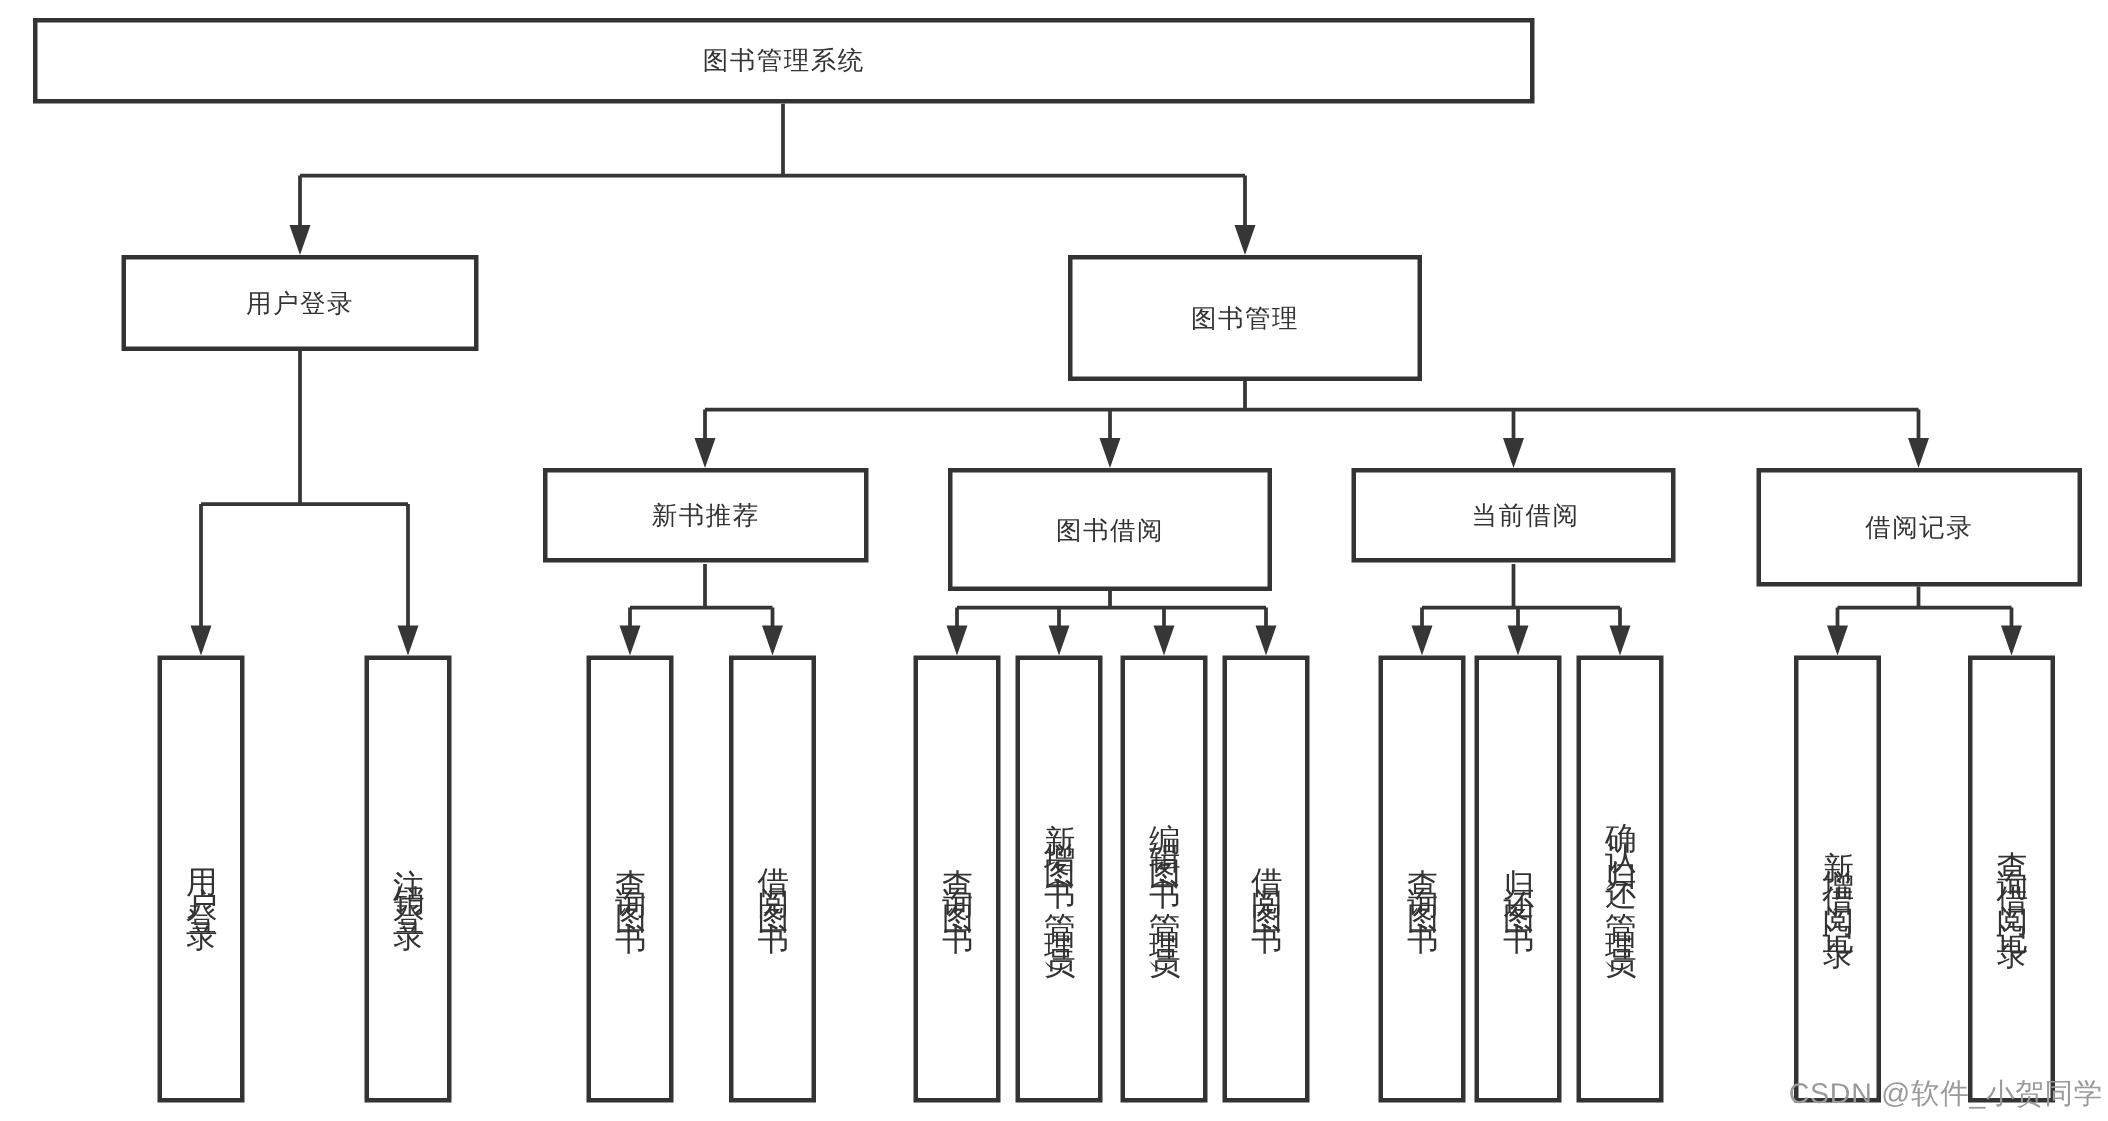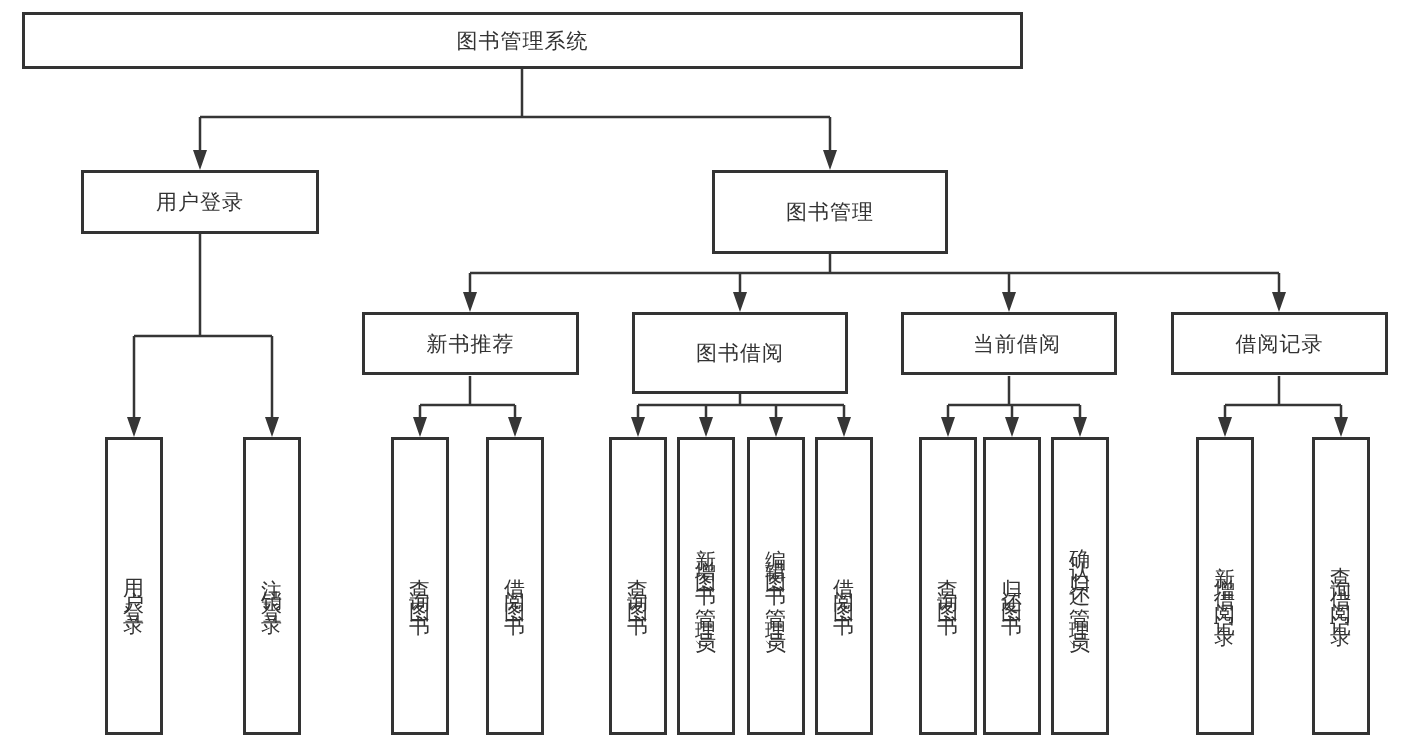--- a/index.html
+++ b/index.html
@@ -27,21 +27,21 @@
     position: absolute;
     box-sizing: border-box;
     border: 3px solid #333333;
     background: #ffffff;
     display: flex;
     align-items: center;
     justify-content: center;
     color: #333333;
   }
   .node .lbl {
-    font-size: 21px;
+    font-size: 17px;
     letter-spacing: 1px;
     white-space: nowrap;
   }
   .node.leaf .vlbl {
     writing-mode: vertical-rl;
     text-orientation: mixed;
     font-size: 21px;
     letter-spacing: 12px;
     white-space: nowrap;
     line-height: 1;
@@ -96,21 +96,21 @@
 
   <div class="node" style="left:362px; top:312px; width:217px; height:63px;">
     <span class="lbl">新书推荐</span>
   </div>
   <div class="node" style="left:632px; top:312px; width:216px; height:82px;">
     <span class="lbl">图书借阅</span>
   </div>
   <div class="node" style="left:901px; top:312px; width:216px; height:63px;padding-left:16px;">
     <span class="lbl">当前借阅</span>
   </div>
-  <div class="node" style="left:1171px; top:312px; width:217px; height:63px;text-align:center;">
+  <div class="node" style="left:1171px; top:312px; width:217px; height:79px;text-align:center;">
     <span class="lbl">借阅记录</span>
   </div>
 
   <div class="node leaf" style="left:105px; top:437px; width:58px; height:298px;">
     <span class="vlbl">用户登录</span>
   </div>
   <div class="node leaf" style="left:243px; top:437px; width:58px; height:298px;">
     <span class="vlbl">注销登录</span>
   </div>
 
@@ -144,14 +144,15 @@
     <span class="vlbl">确认归还（管理员）</span>
   </div>
 
   <div class="node leaf" style="left:1196px; top:437px; width:58px; height:298px;">
     <span class="vlbl">新增借阅记录</span>
   </div>
   <div class="node leaf" style="left:1312px; top:437px; width:58px; height:298px;">
     <span class="vlbl">查询借阅记录</span>
   </div>
 
+  <div class="watermark">CSDN @软件_小贺同学</div>
 
 </div>
 
 </body></html>

